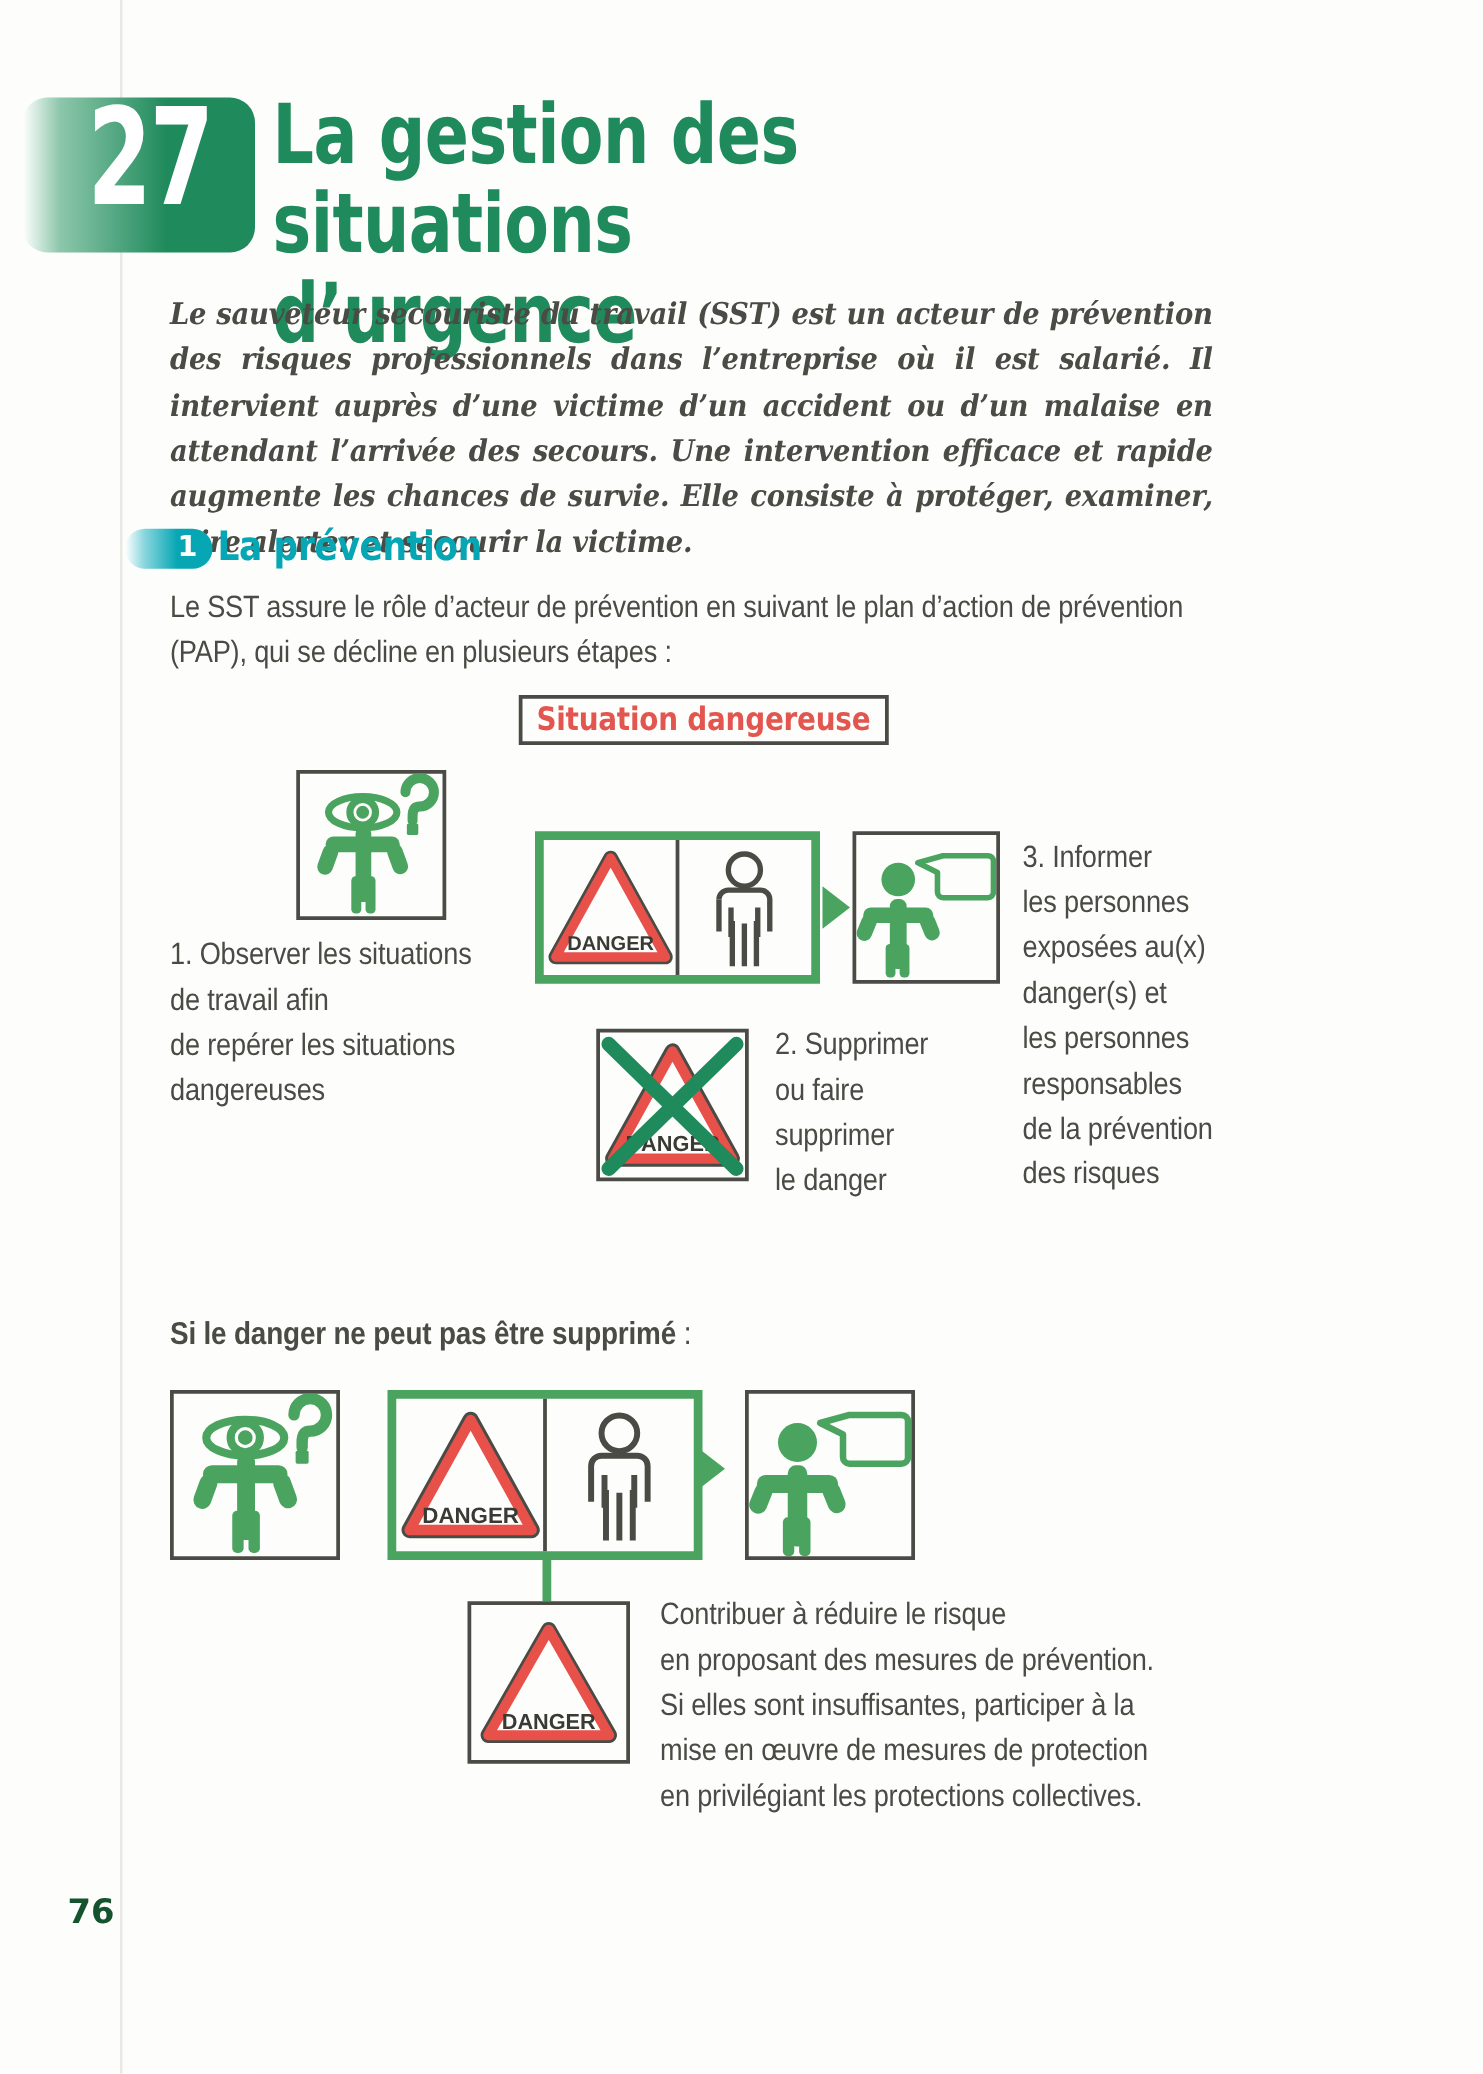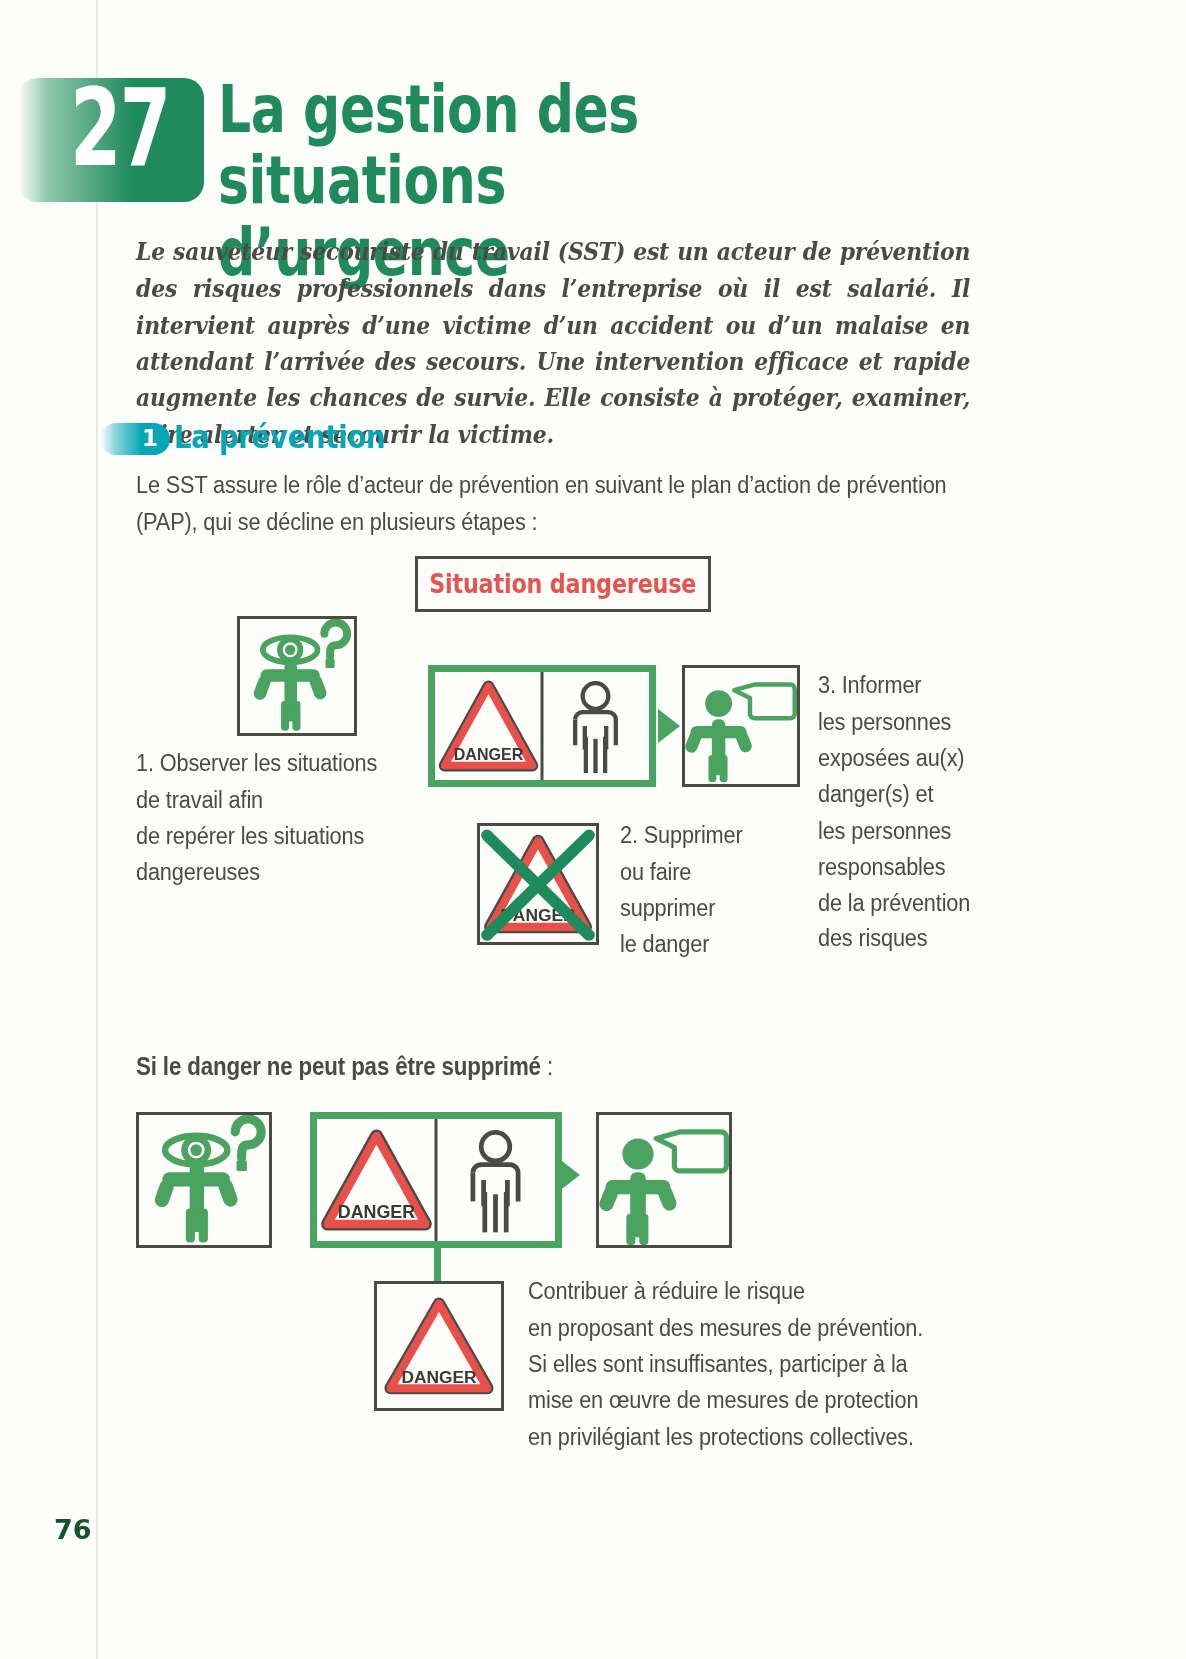--- a/index.html
+++ b/index.html
@@ -95,21 +95,21 @@
     scale:0.97 1.1; transform-origin:left top;
   }
   #para1 { position:absolute; left:136px; top:468px; width:880px; }
 
   
   #diagram1 { position:absolute; left:0; top:0; width:1186px; height:1659px; pointer-events:none; }
   #diagram1 > * { pointer-events:auto; }
 
   .sit-box {
     position:absolute; left:415px; top:556px;
-    width:296px; height:56px;
+    width:296px; height:40px;
     border:3px solid #4b4b45;
     background:#fdfdfb;
     display:flex; align-items:center; justify-content:center;
   }
   .sit-box span {
     color:#e3554f; font-weight:bold; font-size:23px;
     letter-spacing:-0.2px;
     scale:0.97 1.12; transform-origin:center;
   }
 

